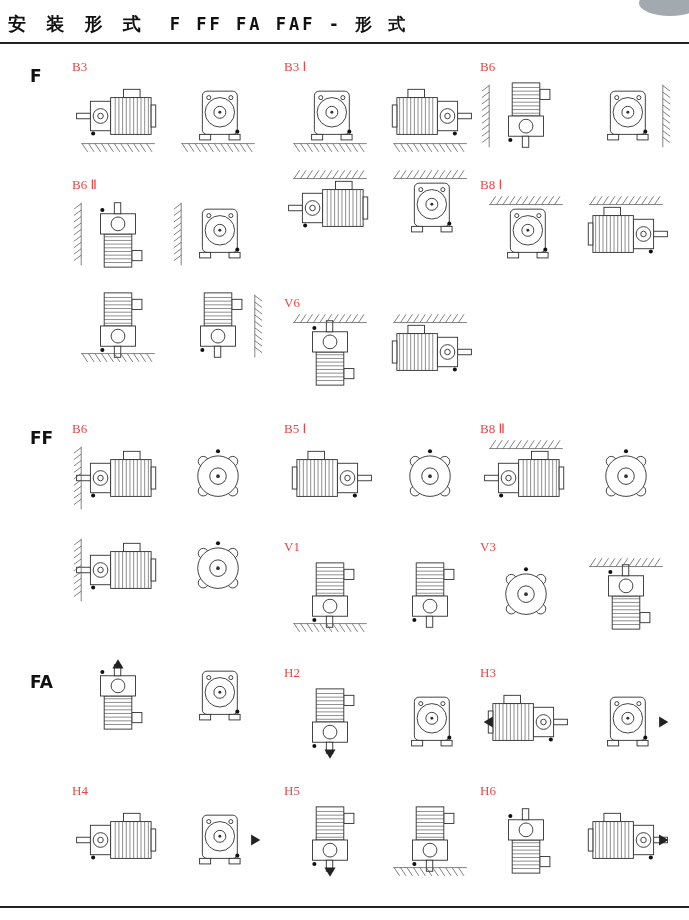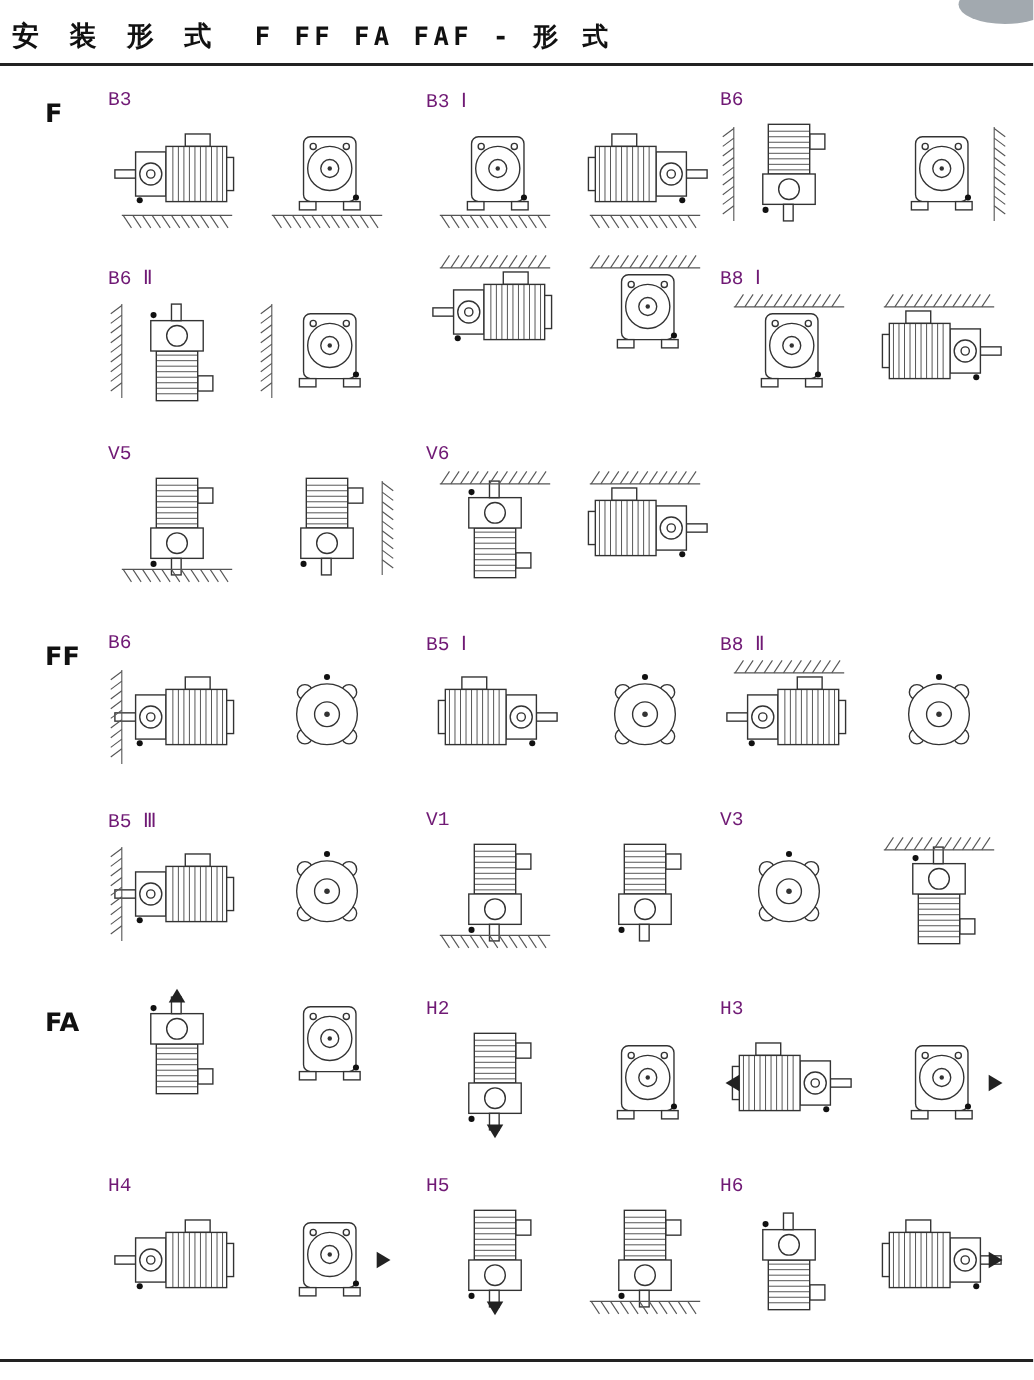--- a/index.html
+++ b/index.html
@@ -33,21 +33,21 @@
   .section{position:relative;margin-bottom:8px;}
   .series-label{
     position:absolute;left:30px;top:16px;font-weight:bold;font-size:17px;
   }
   .cells-grid{
     margin-left:72px;display:grid;grid-template-columns:212px 196px 200px;
   }
   .cell{height:118px;}
   .cell-label{
     font-size:13px;height:17px;padding-top:9px;
-    font-family:Liberation Mono, monospace;color:#701a75;
+    font-family:Liberation Serif, serif;color:#ef4444;
   }
   .views{display:flex;gap:8px;align-items:flex-start;}
   .view{width:92px;height:80px;display:block;}
 </style>
 </head>
 <body>
 
 <div class="page">
   <div class="logo-fragment"></div>
 
@@ -402,21 +402,20 @@
                   <path d="M53 10l6 -9"></path>
                   <path d="M60 10l6 -9"></path>
                   <path d="M67 10l6 -9"></path>
                   <path d="M74 10l6 -9"></path>
                   <path d="M81 10l6 -9"></path>
                 </g>
               </svg>
             </div>
           </div>
           <div class="cell">
-            <div class="cell-label">V5</div>
             <div class="views">
               <svg class="view" viewBox="0 0 100 84" xmlns="http://www.w3.org/2000/svg">
 <g stroke="#333" fill="#fff" stroke-width="1">
   <rect x="65" y="13" width="11" height="11"></rect>
   <rect x="35" y="6" width="30" height="36"></rect>
   <path d="M35 11H65M35 15H65M35 19H65M35 23H65M35 27H65M35 31H65M35 35H65M35 39H65" fill="none" stroke-width="0.6"></path>
   <rect x="31" y="42" width="38" height="22"></rect>
   <circle cx="50" cy="53" r="7.5" fill="none"></circle>
   <rect x="46" y="64" width="7" height="12"></rect>
   <circle cx="33" cy="68" r="2.2" fill="#111" stroke="none"></circle>
@@ -640,21 +639,20 @@
   <circle cx="66" cy="56" r="5.5" fill="#fff"></circle>
   <circle cx="50" cy="40" r="22" fill="#fff"></circle>
   <circle cx="50" cy="40" r="9"></circle>
   <circle cx="50" cy="40" r="2" fill="#333" stroke="none"></circle>
   <circle cx="50" cy="13" r="2.2" fill="#111" stroke="none"></circle>
 </g>
               </svg>
             </div>
           </div>
           <div class="cell">
-            <div class="cell-label">B5 Ⅲ</div>
             <div class="views">
               <svg class="view" viewBox="0 0 100 84" xmlns="http://www.w3.org/2000/svg">
 <g stroke="#333" fill="#fff" stroke-width="1">
   <rect x="5" y="39" width="15" height="6"></rect>
   <rect x="20" y="26" width="22" height="32"></rect>
   <circle cx="31" cy="42" r="8" fill="none"></circle>
   <circle cx="31" cy="42" r="3" fill="none"></circle>
   <rect x="56" y="13" width="18" height="9"></rect>
   <rect x="42" y="22" width="44" height="40"></rect>
   <path d="M47 22V62M51 22V62M55 22V62M59 22V62M63 22V62M67 22V62M71 22V62M75 22V62M79 22V62M83 22V62" fill="none" stroke-width="0.6"></path>

